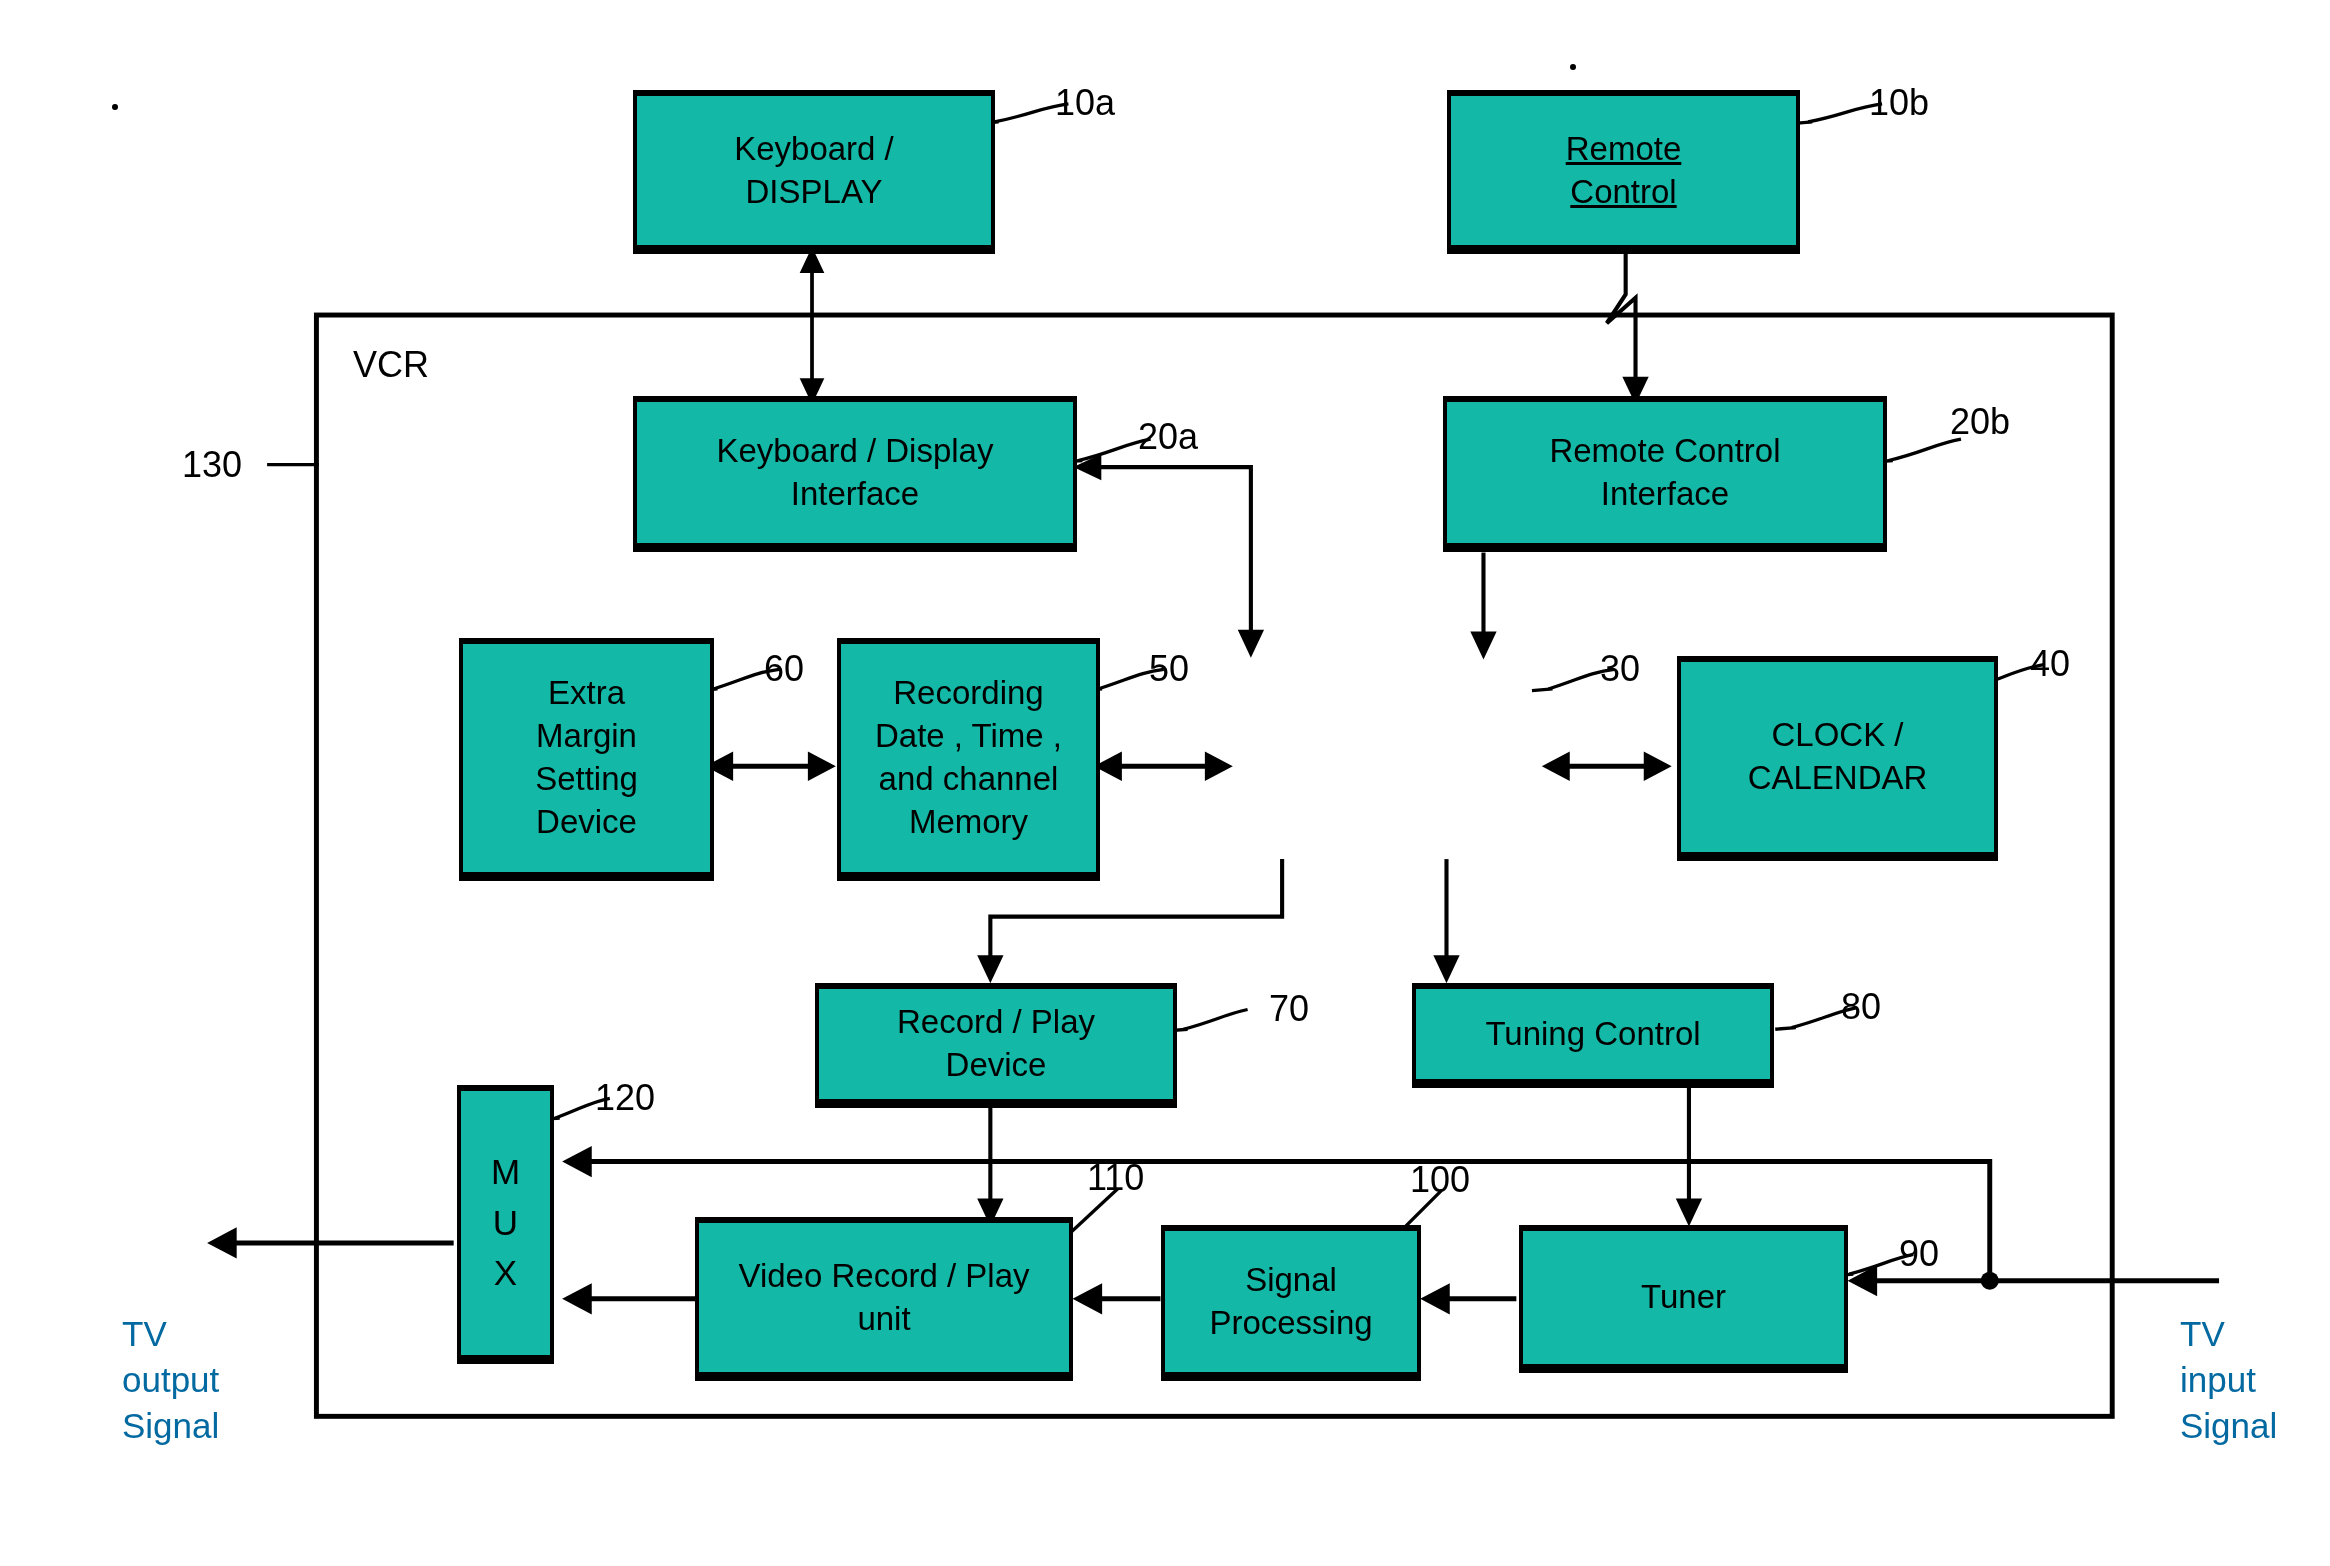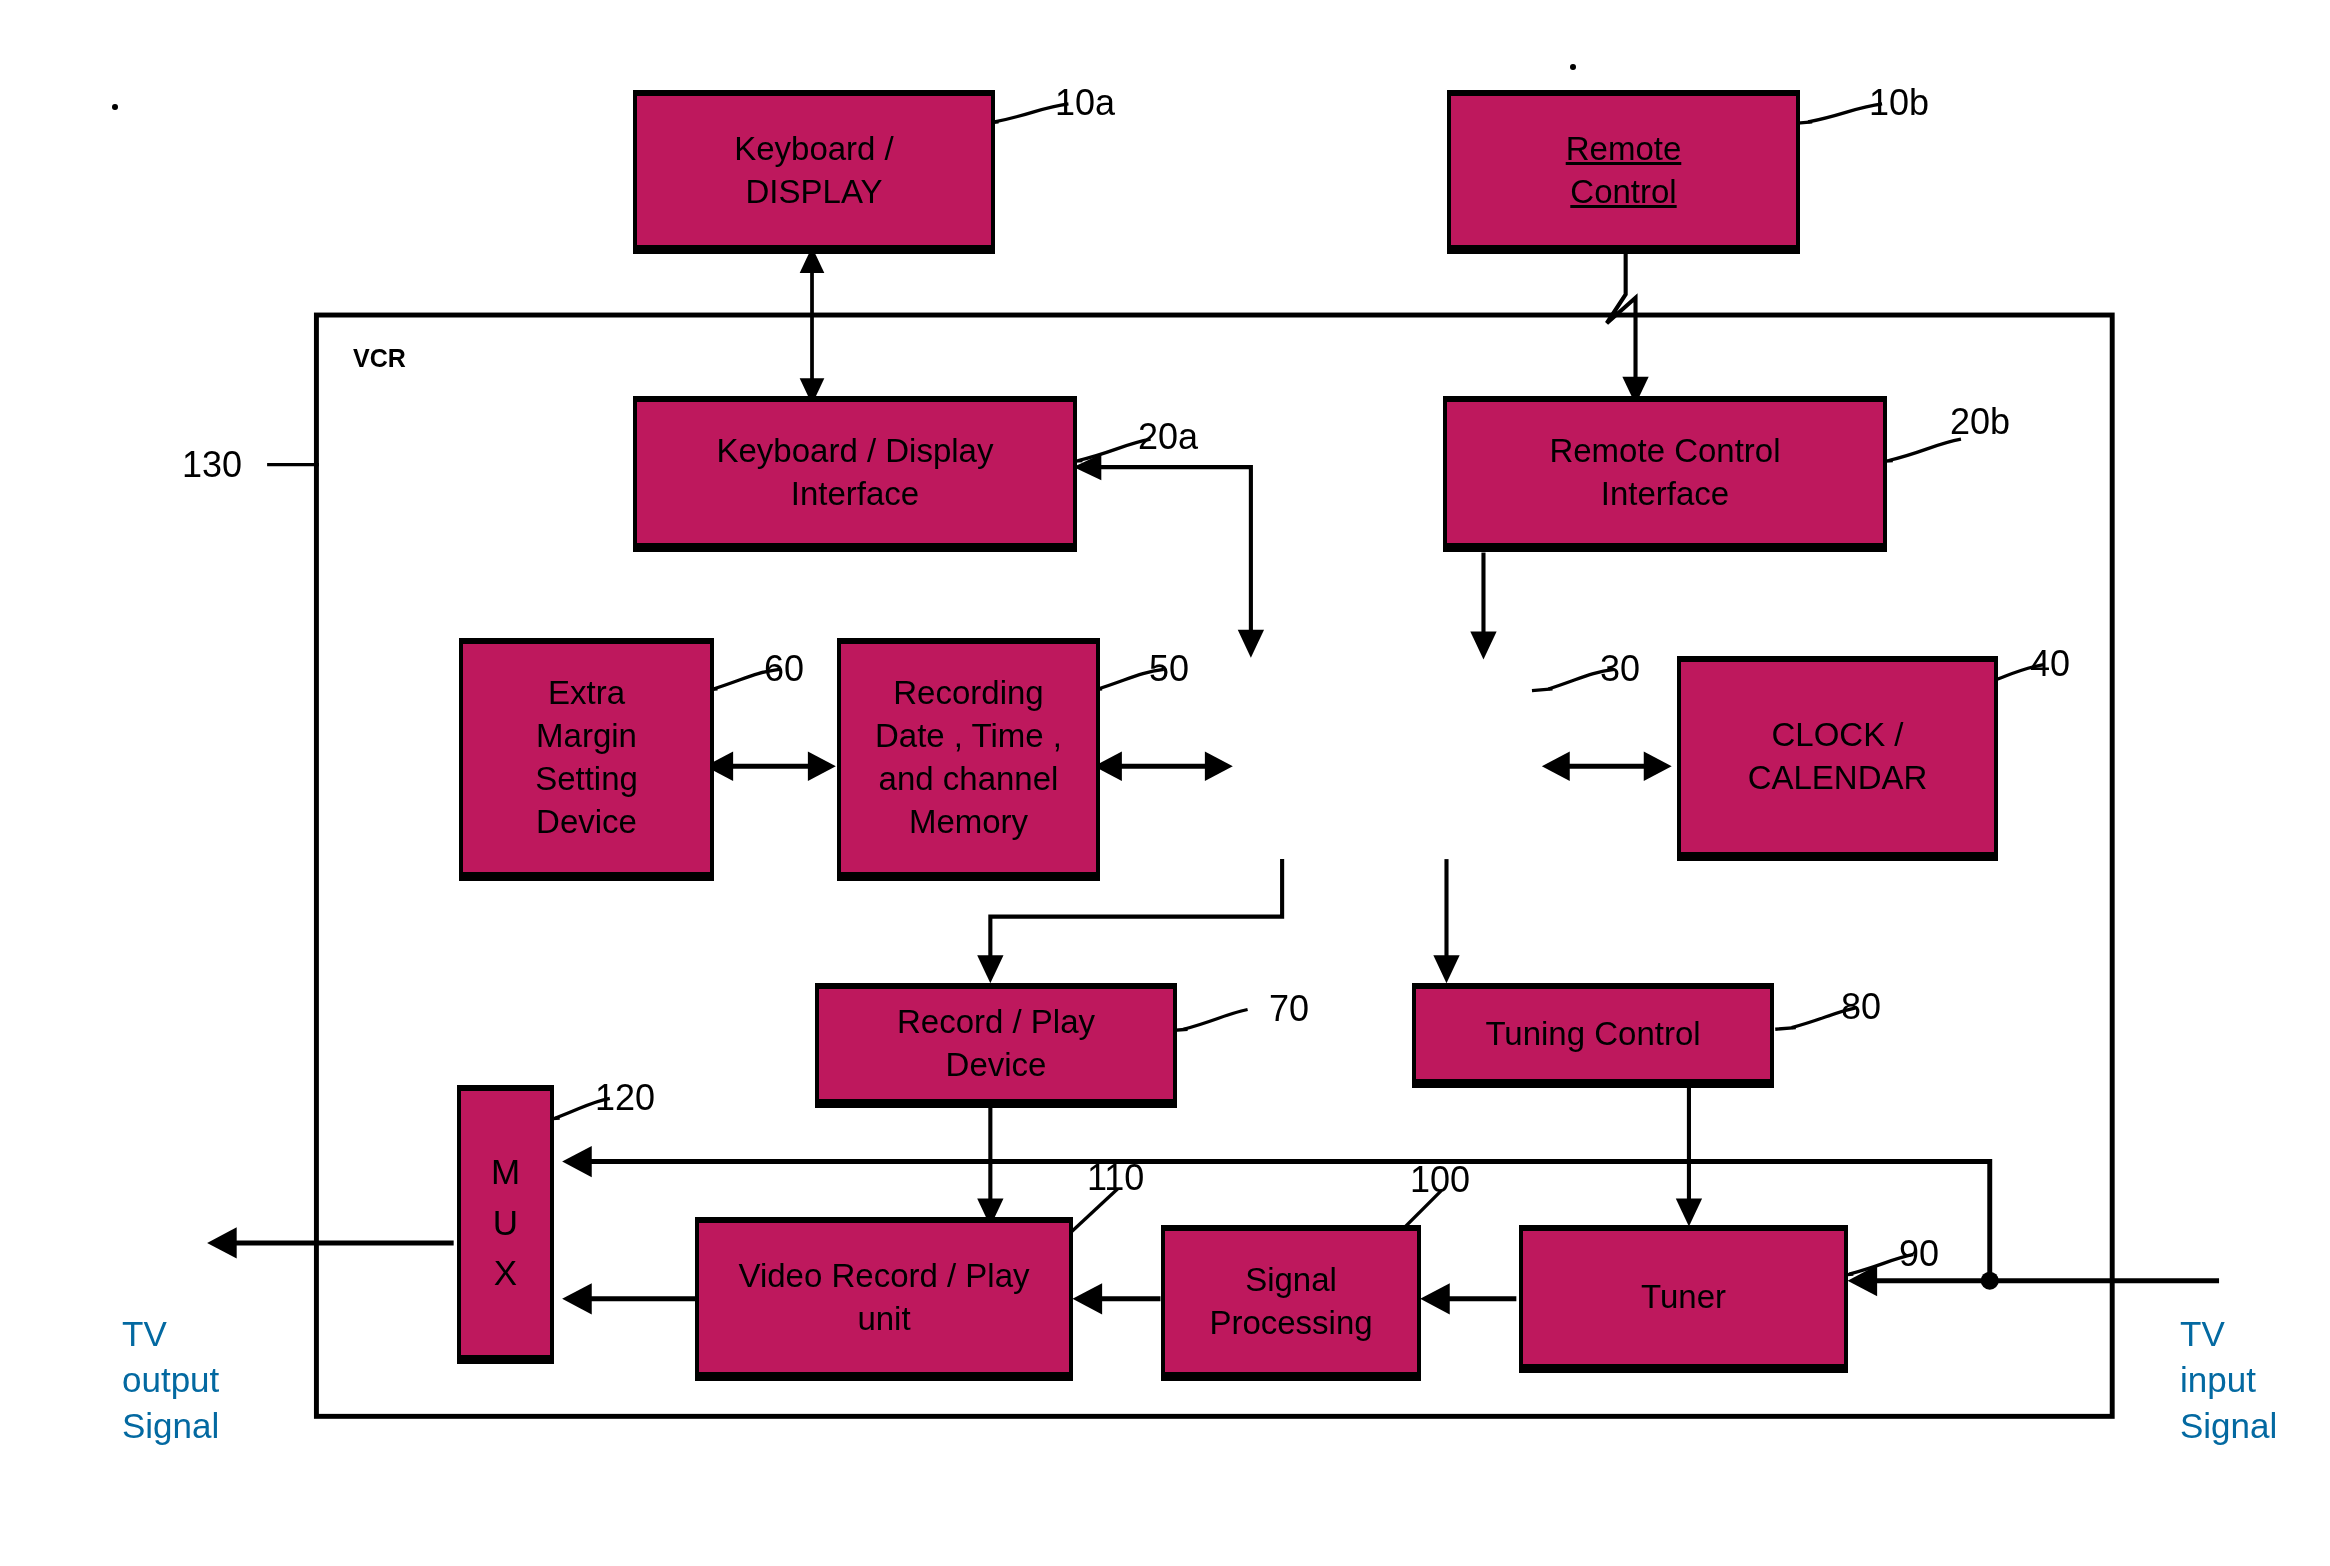--- a/index.html
+++ b/index.html
@@ -10,21 +10,21 @@
     height:1567px;
     background:#ffffff;
     font-family:"Liberation Sans", sans-serif;
     color:#000000;
     overflow:hidden;
   }
   svg#diagram{position:absolute;left:0;top:0;width:2330px;height:1567px;}
   .blk{
     position:absolute;
     border:4.1px solid #000;
-    background:#be185d;
+    background:#14b8a6;
     box-sizing:border-box;
     display:flex;
     align-items:center;
     justify-content:center;
     text-align:center;
     line-height:1.30;
     font-size:33px;
     color:#000;
     padding:3.3px 6.6px;
   }
@@ -37,23 +37,22 @@
   }
   .freetext{
     position:absolute;
     font-size:35px;
     color:#0369a1;
     line-height:1.32;
     white-space:pre-line;
   }
   .vcrlabel{
     position:absolute;
-    font-size:25px;
+    font-size:36px;
     color:#000;
-    font-weight:bold;
   }
   .muxtext{
     font-size:35px;
     line-height:1.45;
     letter-spacing:0;
   }
   .speck{position:absolute;width:5.8px;height:5.8px;background:#000;border-radius:50%;}
 </style>
 </head>
 <body>

